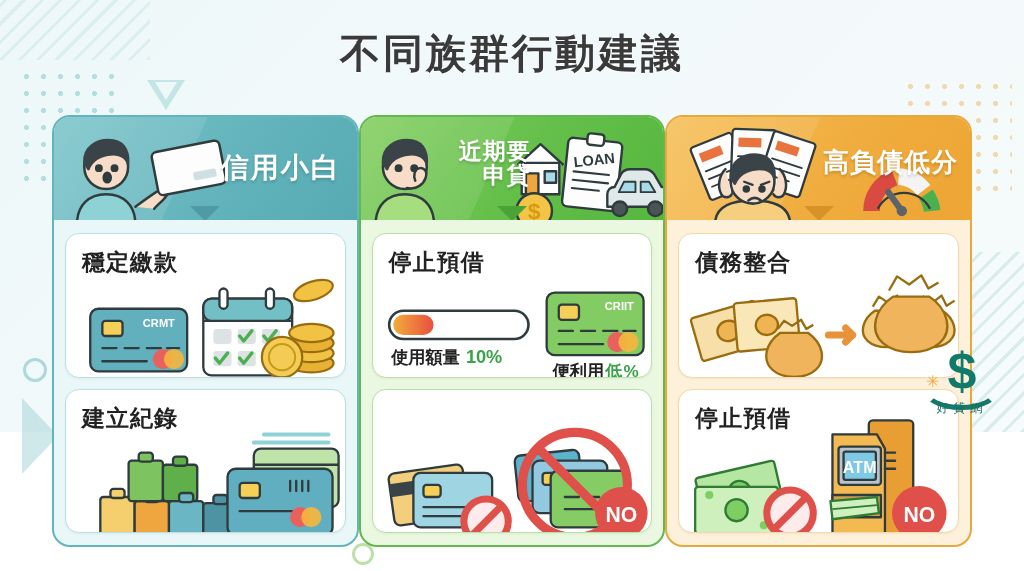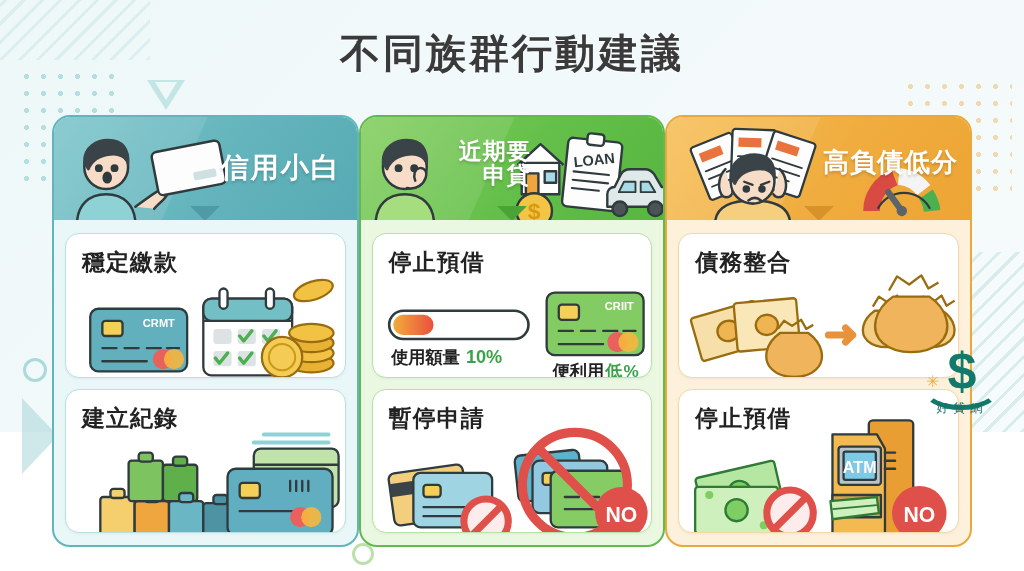--- a/index.html
+++ b/index.html
@@ -336,21 +336,20 @@
               <circle cx="253" cy="107" r="10" fill="#f5b63f" stroke="none" opacity=".92"></circle>
             </g>
             <text x="244" y="75" font-size="11" font-weight="700" fill="#ffffff" text-anchor="middle" font-family="Liberation Sans, sans-serif">CRIIT</text>
             <text x="178" y="142" font-size="17" font-weight="700" fill="#222" font-family="Liberation Sans, sans-serif">便利用</text>
             <text x="230" y="142" font-size="17" font-weight="700" fill="#3aa34a" font-family="Liberation Sans, sans-serif">低</text>
             <text x="248" y="142" font-size="17" font-weight="700" fill="#3aa34a" font-family="Liberation Sans, sans-serif">%</text>
           </svg>
         </div>
 
         <div class="panel p-green">
-          <div class="p-label">暫停申請</div>
           <svg class="art" viewBox="0 0 276 160">
             <g stroke="#2f3b3d" stroke-width="2.3" stroke-linejoin="round">
               <rect x="18" y="78" width="74" height="52" rx="6" fill="#f3cf7d" transform="rotate(-8 55 104)"></rect>
               <rect x="18" y="88" width="74" height="13" fill="#3a4347" stroke="none" transform="rotate(-8 55 104)"></rect>
               <rect x="40" y="82" width="78" height="54" rx="7" fill="#9fd4e2"></rect>
               <rect x="50" y="94" width="17" height="12" rx="3" fill="#f5cf57"></rect>
               <path d="M50 116 h56 M50 125 h40" stroke-linecap="round"></path>
             </g>
             <g>
               <circle cx="112" cy="130" r="22" fill="#fdeceb" stroke="#e0504a" stroke-width="7"></circle>

